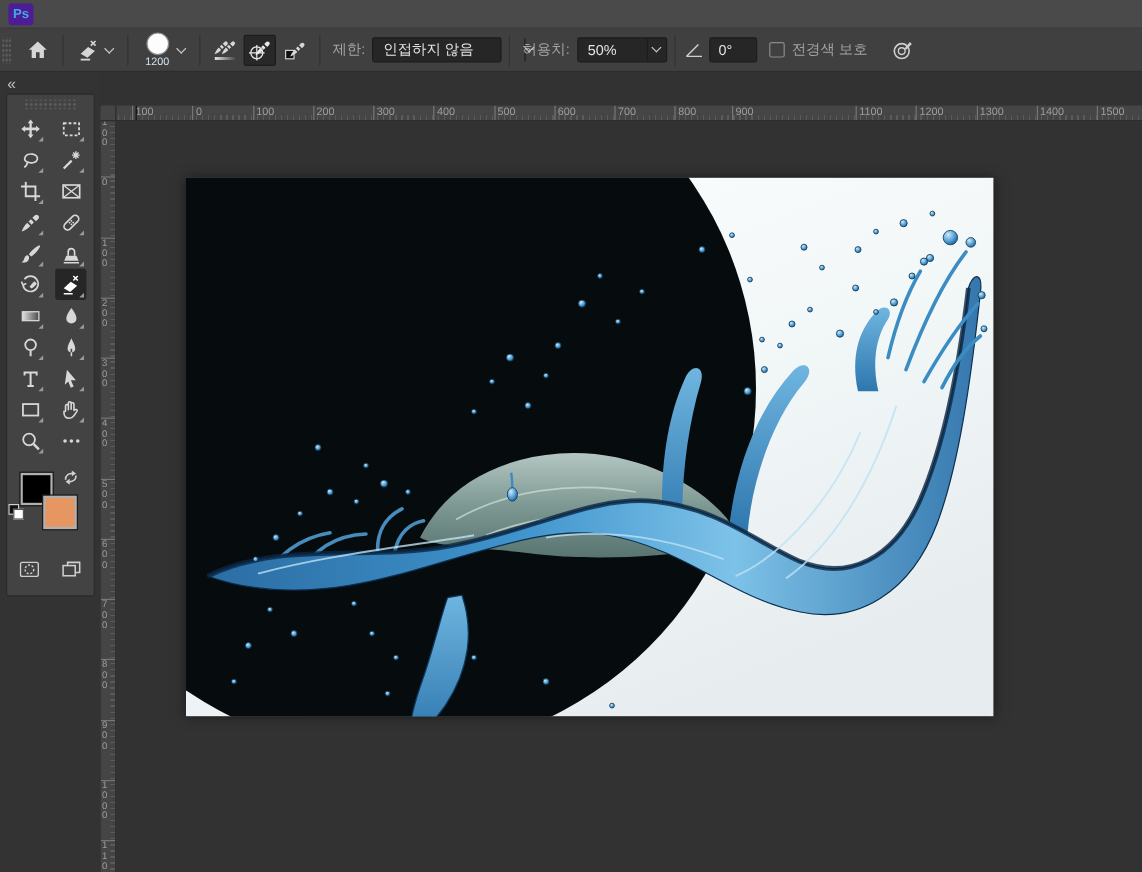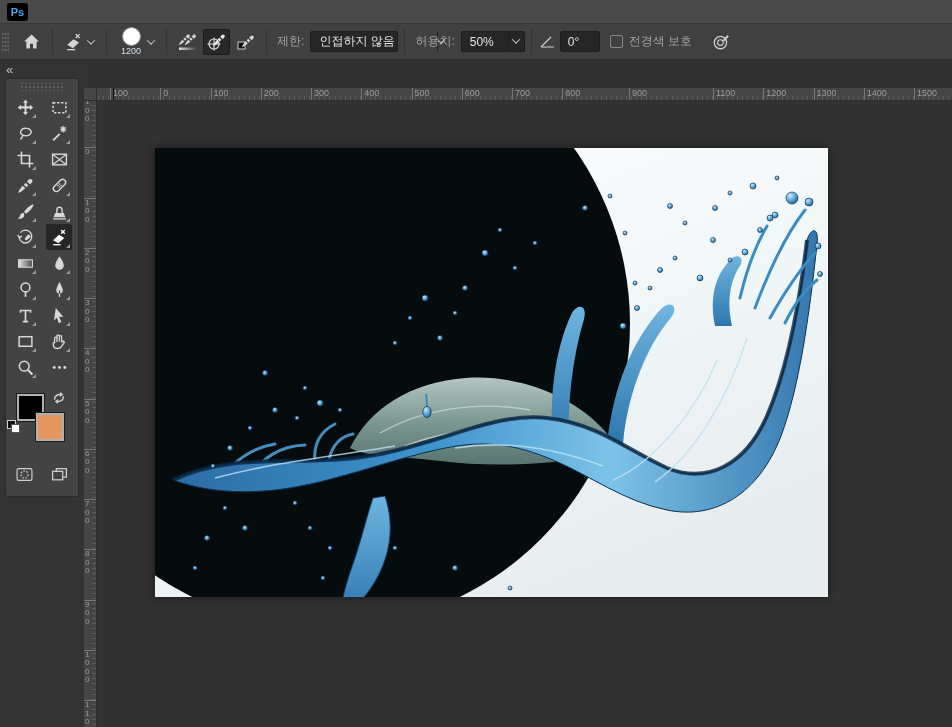--- a/index.html
+++ b/index.html
@@ -1,21 +1,21 @@
 <!DOCTYPE html>
 <html><head>
 <meta charset="utf-8">
 <style>
   *{margin:0;padding:0;box-sizing:border-box;font-family:"Liberation Sans",sans-serif;}
   html,body{width:952px;height:727px;overflow:hidden;background:#323232;}
   #app{position:relative;width:952px;height:727px;background:#323232;color:#e2e2e2;font-size:12px;}
 
   
   .menubar{position:absolute;left:0;top:0;width:952px;height:24px;background:#4a4a4a;display:flex;align-items:center;border-bottom:1px solid #383838;}
-  .ps-logo{width:21px;height:18px;margin:0 8px 0 7px;background:#000000;border-radius:3px;color:#43a7e8;font-size:11px;font-weight:bold;display:flex;align-items:center;justify-content:center;}
+  .ps-logo{width:21px;height:18px;margin:0 8px 0 7px;background:#4c1d95;border-radius:3px;color:#43a7e8;font-size:11px;font-weight:bold;display:flex;align-items:center;justify-content:center;}
   .menu-item{padding:0 10px;height:24px;line-height:24px;color:#e6e6e6;font-size:12.5px;cursor:default;}
 
   
   .optionsbar{position:absolute;left:0;top:24px;width:952px;height:36px;background:#404040;border-bottom:1px solid #2d2d2d;display:flex;align-items:center;}
   .grip{width:7px;height:22px;margin-left:2px;background-image:radial-gradient(#5f5f5f 1px,transparent 1.2px);background-size:3px 4px;background-position:center;}
   .ob-sep{width:1px;height:26px;background:#333;margin:0 6px;}
   .ob-btn{height:28px;display:flex;align-items:center;justify-content:center;padding:0 6px;border-radius:2px;color:#d6d6d6;}
   .ob-btn svg{display:block;}
   .chevron{width:6px;height:6px;border-right:1.5px solid #c9c9c9;border-bottom:1.5px solid #c9c9c9;transform:rotate(45deg) translate(-1px,-1px);margin-left:5px;}
   .brush-preview{display:flex;flex-direction:column;align-items:center;justify-content:center;margin:0 2px;}
@@ -230,29 +230,29 @@
         </svg>
     </div>
     <div class="sampler">
       <svg width="18" height="18" viewBox="0 0 18 18" color="#d6d6d6">
           <rect x="1" y="9" width="7" height="7" fill="#111" stroke="#cfcfcf"></rect>
           <use href="#sym-eyedropper" x="4" y="1" width="14" height="14"></use>
         </svg>
     </div>
     <div class="ob-sep"></div>
     <span class="ob-label">제한:</span>
-    <div class="dropdown" style="width:88px;gap:34px;">
+    <div class="dropdown" style="width:108px;gap:34px;">
       <span class="dd-text" style="flex:1;">인접하지 않음</span>
       <span class="dd-chev">
           <span class="chevron" style="margin:0 0 2px 0;"></span>
         </span>
     </div>
     <div class="ob-sep"></div>
     <span class="ob-label">허용치:</span>
-    <div class="dropdown" style="width:64px;">
+    <div class="dropdown" style="width:75px;">
       <span class="dd-text" style="flex:1;">50%</span>
       <span class="dd-chev">
           <span class="chevron" style="margin:0 0 2px 0;"></span>
         </span>
     </div>
     <div class="ob-sep"></div>
     <svg width="15" height="13" viewBox="0 0 15 13" style="margin:0 5px 0 2px;color:#d0d0d0;">
         <path fill="none" stroke="currentColor" stroke-width="1.2" d="M1 12 H14 M1 12 L11 2"></path>
       </svg>
     <div class="numfield">0°</div>
@@ -410,21 +410,21 @@
       <span class="hlabel" style="left: 26px;">100</span>
       <span class="hlabel" style="left: 76.25px;">0</span>
       <span class="hlabel" style="left: 126.5px;">100</span>
       <span class="hlabel" style="left: 176.75px;">200</span>
       <span class="hlabel" style="left: 227px;">300</span>
       <span class="hlabel" style="left: 277.25px;">400</span>
       <span class="hlabel" style="left: 327.5px;">500</span>
       <span class="hlabel" style="left: 377.75px;">600</span>
       <span class="hlabel" style="left: 428px;">700</span>
       <span class="hlabel" style="left: 478.25px;">800</span>
-      <span class="hlabel" style="left: 545px;">900</span>
+      <span class="hlabel" style="left: 526px;">900</span>
       <span class="hlabel" style="left: 573px; margin-top: 24px;">1000</span>
       <span class="hlabel" style="left: 629px;">1100</span>
       <span class="hlabel" style="left: 679.25px;">1200</span>
       <span class="hlabel" style="left: 729.5px;">1300</span>
       <span class="hlabel" style="left: 779.75px;">1400</span>
       <span class="hlabel" style="left: 830px;">1500</span>
       <span class="hmarker" style="left: 29px;"></span>
     </div>
   <div class="vruler" id="vruler">
       <span class="vlabel" style="top: -4px;">1

